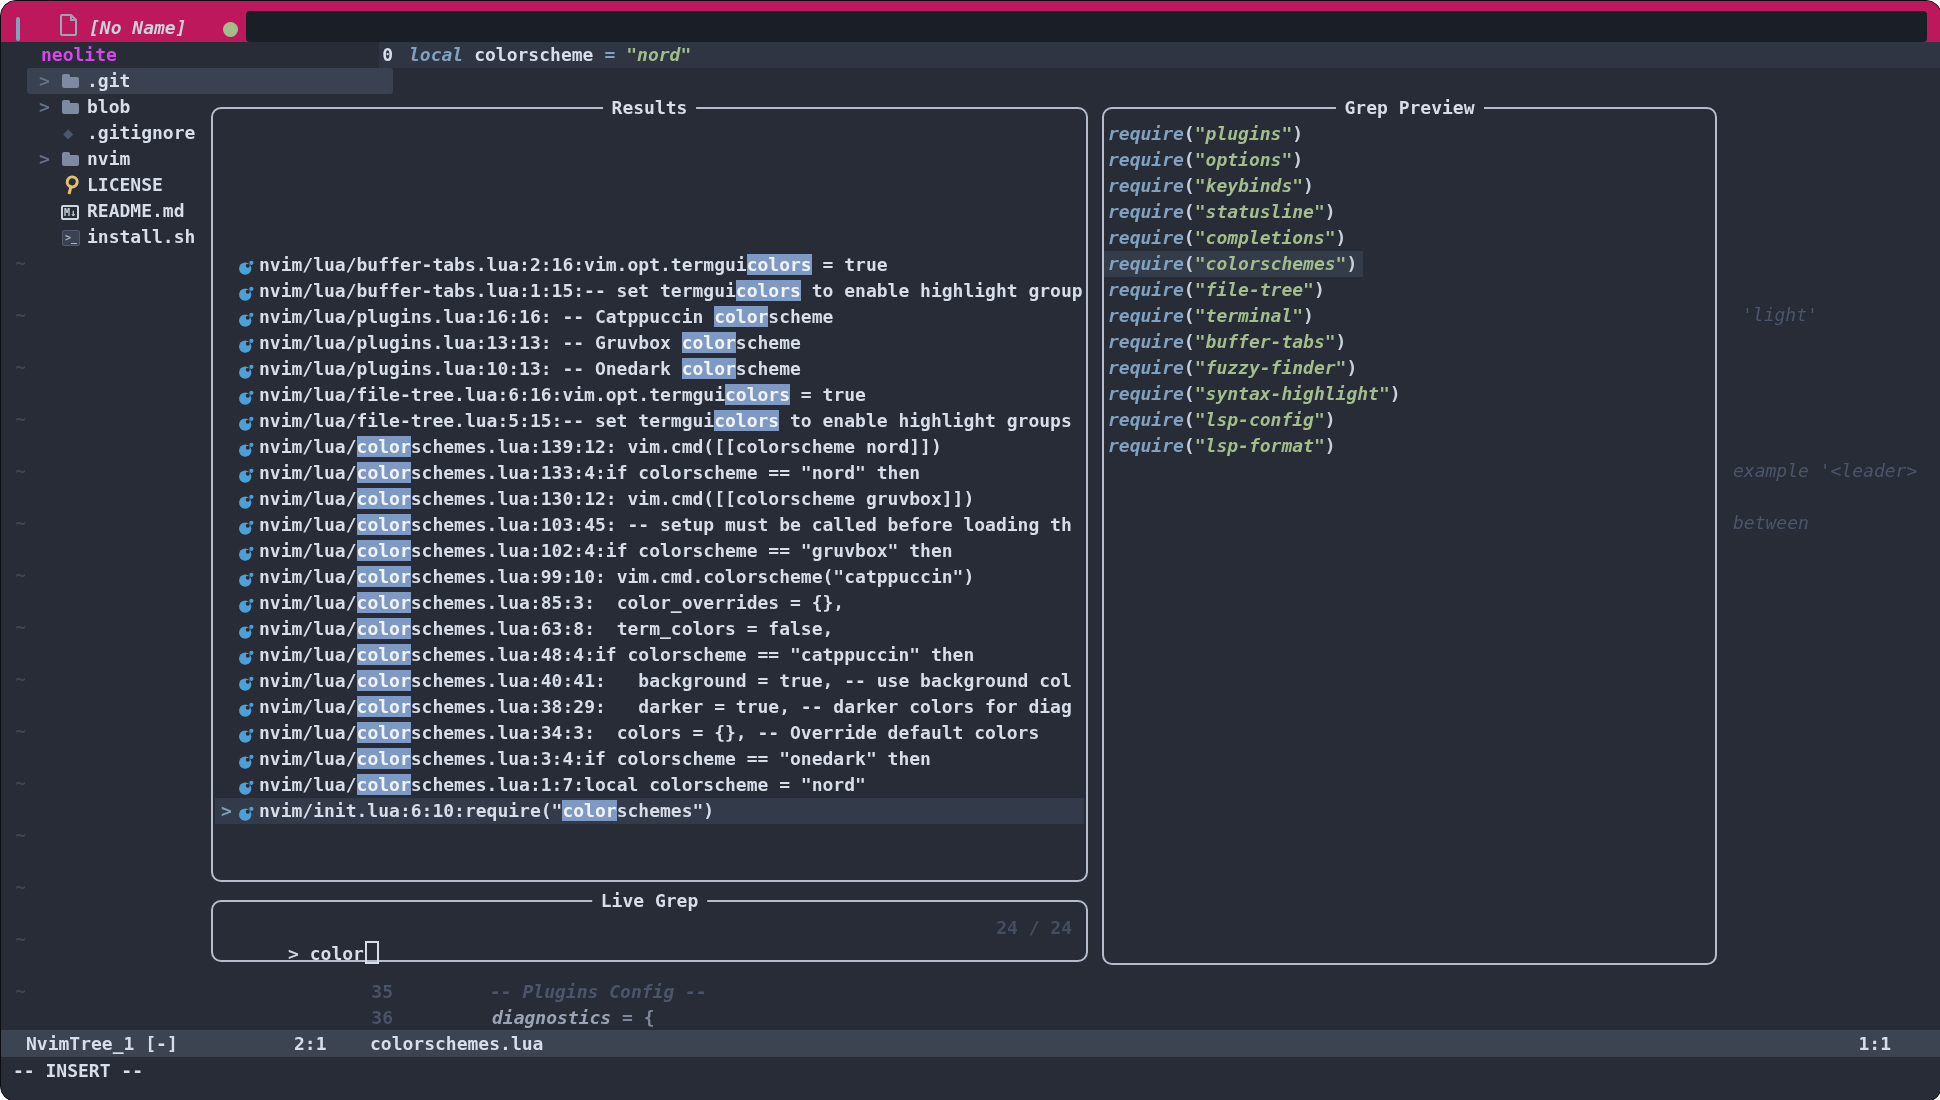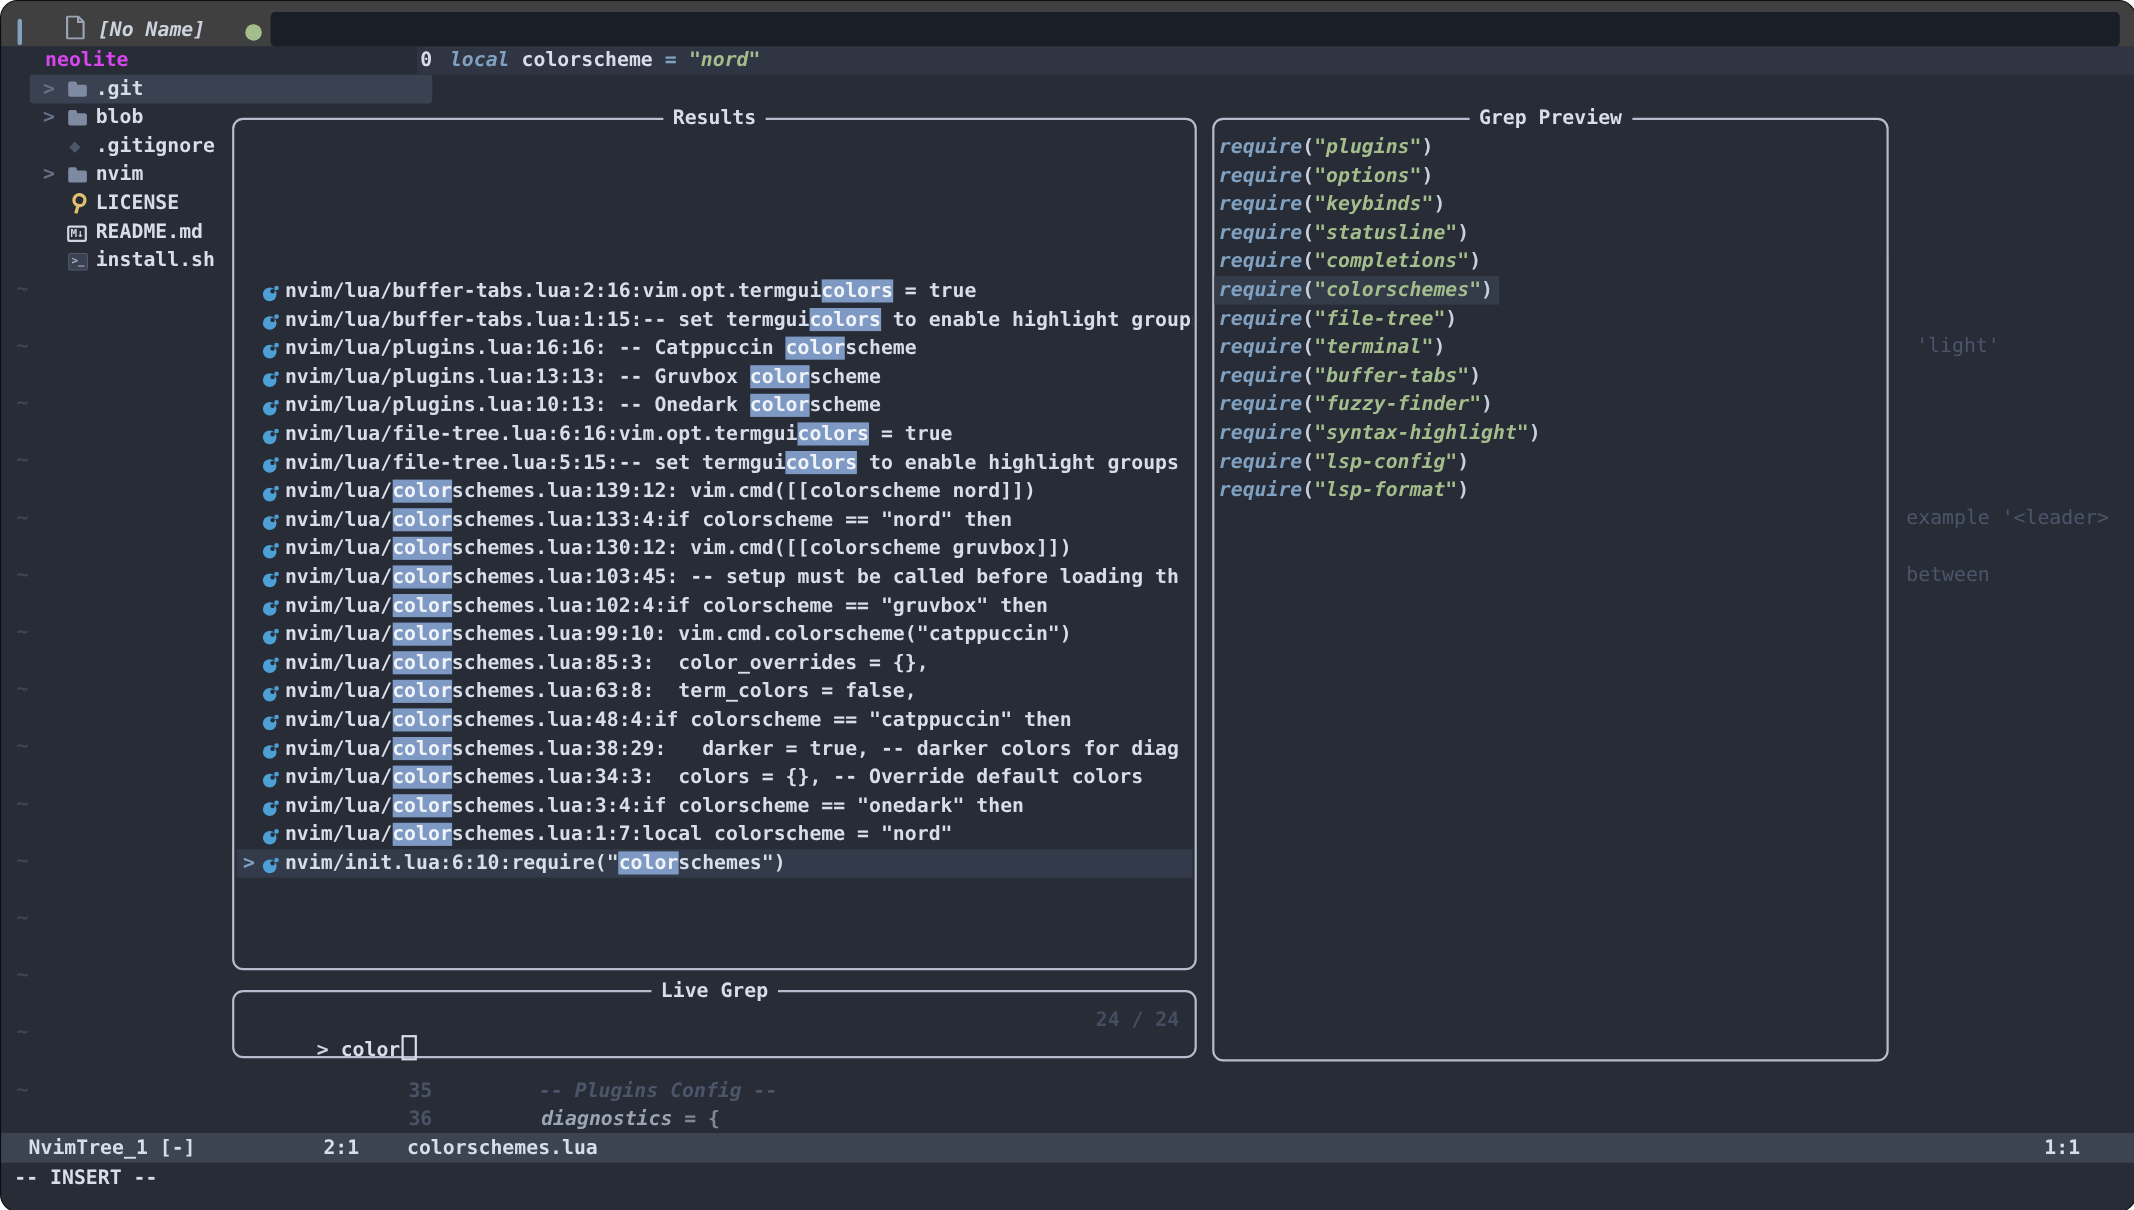--- a/index.html
+++ b/index.html
@@ -3,21 +3,21 @@
 <meta charset="utf-8">
 <style>
   html,body{margin:0;padding:0;background:#ffffff;}
   .window{
     position:relative;width:1940px;height:1100px;background:#272c37;
     border-radius:16px;overflow:hidden;border:1px solid #0b0d12;
     font-family:"DejaVu Sans Mono",monospace;font-size:18px;color:#d8dee9;
     font-weight:700;
   }
   
-  .tabline{position:absolute;left:0;top:0;right:0;height:41px;background:#404040;z-index:3;padding-left:44px;}
+  .tabline{position:absolute;left:0;top:0;right:0;height:41px;background:#be185d;z-index:3;padding-left:44px;}
   .tab-accent{position:absolute;left:15px;top:16px;width:4px;height:24px;background:#81a1c1;border-radius:2px;}
   .tab-ficon{position:absolute;left:58px;top:13px;}
   .tab-name{position:absolute;left:88px;top:14px;line-height:26px;font-style:italic;color:#ccd3de;white-space:pre;}
   .tab-dot{position:absolute;left:222px;top:21px;width:15px;height:15px;border-radius:50%;background:#a3be8c;}
   .tab-fill{position:absolute;left:245px;top:10px;right:14px;height:31px;background:#1a1e27;border-radius:4px;}
   
   .tree{position:absolute;left:0;top:41px;width:392px;z-index:2;}
   .tree-row{height:26px;line-height:26px;padding-left:38px;white-space:pre;position:relative;}
   .tree-root{padding-left:40px;color:#d946ef;}
   .tree-row.selected{background:#3a4150;border-radius:3px;margin-left:26px;padding-left:12px;}
@@ -37,21 +37,21 @@
   .editor{position:absolute;inset:0;z-index:1;}
   .cursorline{position:absolute;left:378px;top:41px;right:0;height:26px;background:#2f3542;}
   .gut{position:absolute;width:14px;text-align:right;line-height:26px;}
   .gut0{left:378px;top:41px;color:#d8dee9;}
   .gut1{left:378px;top:67px;color:#4c566a;}
   .codeline0{position:absolute;left:408px;top:41px;line-height:26px;white-space:pre;}
   .tok{margin-right:11px;}
   .kw{color:#81a1c1;font-style:italic;}
   .op{color:#81a1c1;}
   .str{color:#a3be8c;font-style:italic;}
-  .frag{position:absolute;line-height:26px;color:#4c566a;font-weight:400;white-space:pre;}
+  .frag{position:absolute;line-height:26px;color:#4c566a;font-style:italic;font-weight:400;white-space:pre;}
   .frag-light{left:1741px;top:301px;}
   .frag-leader{left:1732px;top:457px;}
   .frag-between{left:1732px;top:509px;}
   .bnum{position:absolute;width:40px;text-align:right;color:#4a5366;line-height:26px;}
   .bnum35{left:352px;top:978px;}
   .bnum36{left:352px;top:1004px;}
   .btext35{position:absolute;left:489px;top:978px;line-height:26px;color:#4c566a;font-style:italic;white-space:pre;}
   .btext36{position:absolute;left:491px;top:1004px;line-height:26px;white-space:pre;}
   .btext36 .dname{color:#9aa4b4;font-style:italic;}
   .btext36 .drest{color:#7e8798;}
@@ -264,20 +264,25 @@
               <circle cx="13.4" cy="2.8" r="2.1" fill="#4da0d6"></circle>
               <circle cx="9.8" cy="5.8" r="2" fill="#272c37"></circle>
             </svg></span><span data-name="result-text-before">nvim/lua/</span><span class="match" data-name="match-highlight">color</span><span data-name="result-text-after">schemes.lua:63:8:  term_colors = false,</span></div>
 
         <div class="rrow" data-name="result-row"><span class="rcaret" data-name="selection-caret"></span><span class="lua-icon" data-name="lua-file-icon"><svg width="16" height="16" viewBox="0 0 16 16">
               <circle cx="7.2" cy="8.6" r="6.2" fill="#4da0d6"></circle>
               <circle cx="13.4" cy="2.8" r="2.1" fill="#4da0d6"></circle>
               <circle cx="9.8" cy="5.8" r="2" fill="#272c37"></circle>
             </svg></span><span data-name="result-text-before">nvim/lua/</span><span class="match" data-name="match-highlight">color</span><span data-name="result-text-after">schemes.lua:48:4:if colorscheme == "catppuccin" then</span></div>
 
+        <div class="rrow" data-name="result-row"><span class="rcaret" data-name="selection-caret"></span><span class="lua-icon" data-name="lua-file-icon"><svg width="16" height="16" viewBox="0 0 16 16">
+              <circle cx="7.2" cy="8.6" r="6.2" fill="#4da0d6"></circle>
+              <circle cx="13.4" cy="2.8" r="2.1" fill="#4da0d6"></circle>
+              <circle cx="9.8" cy="5.8" r="2" fill="#272c37"></circle>
+            </svg></span><span data-name="result-text-before">nvim/lua/</span><span class="match" data-name="match-highlight">color</span><span data-name="result-text-after">schemes.lua:40:41:   background = true, -- use background col</span></div>
 
         <div class="rrow" data-name="result-row"><span class="rcaret" data-name="selection-caret"></span><span class="lua-icon" data-name="lua-file-icon"><svg width="16" height="16" viewBox="0 0 16 16">
               <circle cx="7.2" cy="8.6" r="6.2" fill="#4da0d6"></circle>
               <circle cx="13.4" cy="2.8" r="2.1" fill="#4da0d6"></circle>
               <circle cx="9.8" cy="5.8" r="2" fill="#272c37"></circle>
             </svg></span><span data-name="result-text-before">nvim/lua/</span><span class="match" data-name="match-highlight">color</span><span data-name="result-text-after">schemes.lua:38:29:   darker = true, -- darker colors for diag</span></div>
 
         <div class="rrow" data-name="result-row"><span class="rcaret" data-name="selection-caret"></span><span class="lua-icon" data-name="lua-file-icon"><svg width="16" height="16" viewBox="0 0 16 16">
               <circle cx="7.2" cy="8.6" r="6.2" fill="#4da0d6"></circle>
               <circle cx="13.4" cy="2.8" r="2.1" fill="#4da0d6"></circle>

